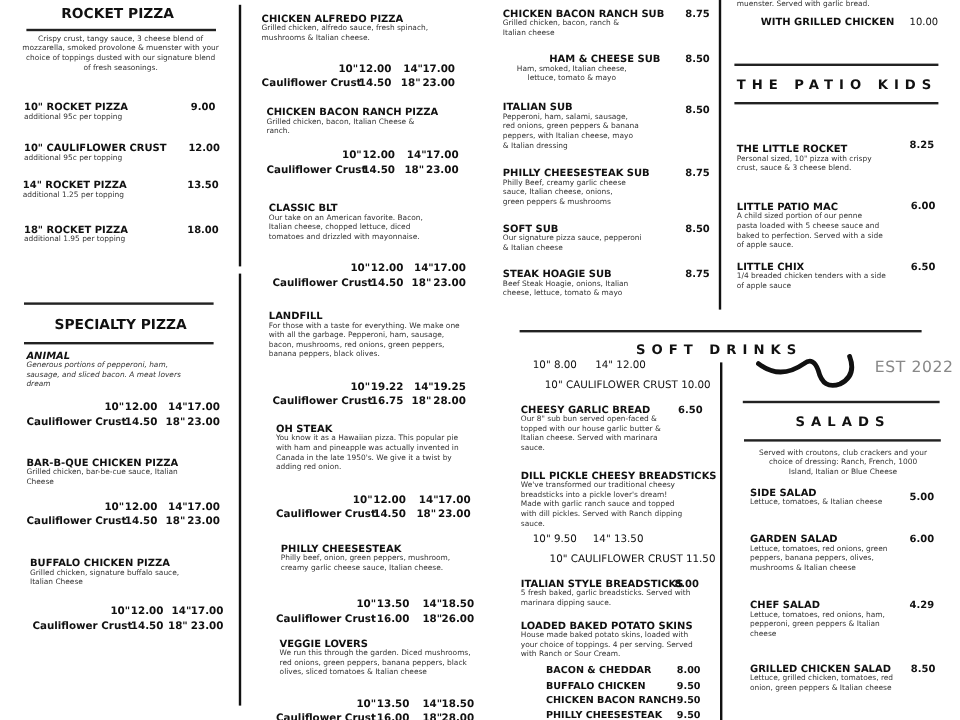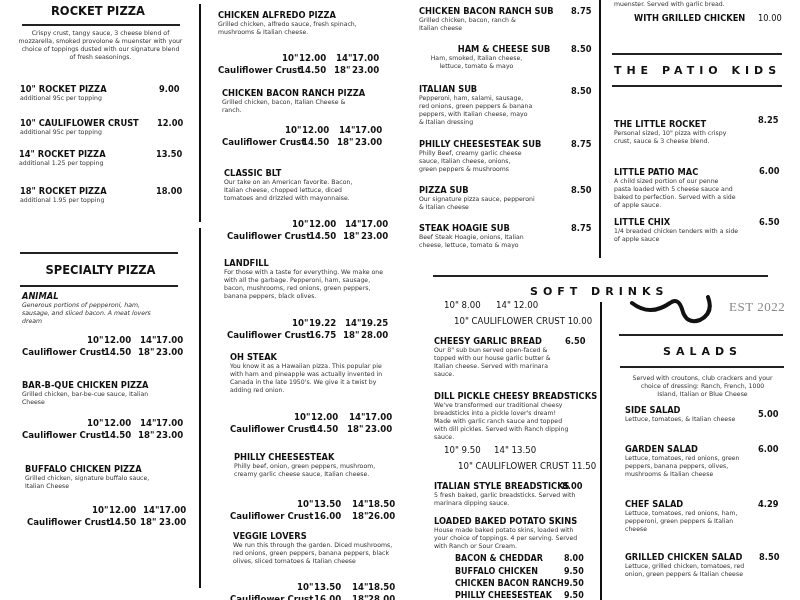--- a/index.html
+++ b/index.html
@@ -217,21 +217,21 @@
   <div class="name">ITALIAN SUB</div>
   <div class="desc" style="width:115px;">Pepperoni, ham, salami, sausage, red onions, green peppers &amp; banana peppers, with Italian cheese, mayo &amp; Italian dressing</div>
   <div class="price" style="left:152px;top:2px;">8.50</div>
 </div>
 <div class="abs" style="left:419px;top:139px;width:170px;">
   <div class="name">PHILLY CHEESESTEAK SUB</div>
   <div class="desc" style="width:110px;">Philly Beef, creamy garlic cheese sauce, Italian cheese, onions, green peppers &amp; mushrooms</div>
   <div class="price" style="left:152px;top:0;">8.75</div>
 </div>
 <div class="abs" style="left:419px;top:185px;width:170px;">
-  <div class="name">PIZZA SUB</div>
+  <div class="name">SOFT SUB</div>
   <div class="desc" style="width:120px;">Our signature pizza sauce, pepperoni &amp; Italian cheese</div>
   <div class="price" style="left:152px;top:0;">8.50</div>
 </div>
 <div class="abs" style="left:419px;top:223px;width:170px;">
   <div class="name">STEAK HOAGIE SUB</div>
   <div class="desc" style="width:110px;">Beef Steak Hoagie, onions, Italian cheese, lettuce, tomato &amp; mayo</div>
   <div class="price" style="left:152px;top:0;">8.75</div>
 </div>
 
 <div class="vrule" style="left:599px;top:0;height:258px;"></div>
@@ -306,21 +306,21 @@
 </div>
 <div class="abs" style="left:614px;top:217px;width:170px;">
   <div class="name">LITTLE CHIX</div>
   <div class="desc" style="width:125px;">1/4 breaded chicken tenders with a side of apple sauce</div>
   <div class="price" style="left:145px;top:0;">6.50</div>
 </div>
 
 <svg class="abs" style="left:630px;top:295px;" width="90" height="35" viewBox="0 0 90 35">
   <path d="M2 8 Q 20 22 40 8 Q 48 2 52 14 Q 56 30 70 25 Q 84 18 78 2" fill="none" stroke="#111" stroke-width="4" stroke-linecap="round"></path>
 </svg>
-<div class="abs logo-est" style="left:729px;top:299px;font-family:Liberation Serif, serif;">EST 2022</div>
+<div class="abs logo-est" style="left:729px;top:299px;">EST 2022</div>
 
 <div class="rule" style="left:619px;top:334px;width:164px;"></div>
 <div class="abs h-spaced" style="left:620px;top:345px;width:165px;">SALADS</div>
 <div class="rule" style="left:620px;top:366px;width:164px;"></div>
 <div class="abs desc center" style="left:630px;top:374px;width:145px;">Served with croutons, club crackers and your choice of dressing: Ranch, French, 1000 Island, Italian or Blue Cheese</div>
 
 <div class="abs" style="left:625px;top:405px;width:160px;">
   <div class="name">SIDE SALAD</div>
   <div class="desc" style="width:130px;">Lettuce, tomatoes, &amp; Italian cheese</div>
   <div class="price" style="left:133px;top:4px;">5.00</div>

